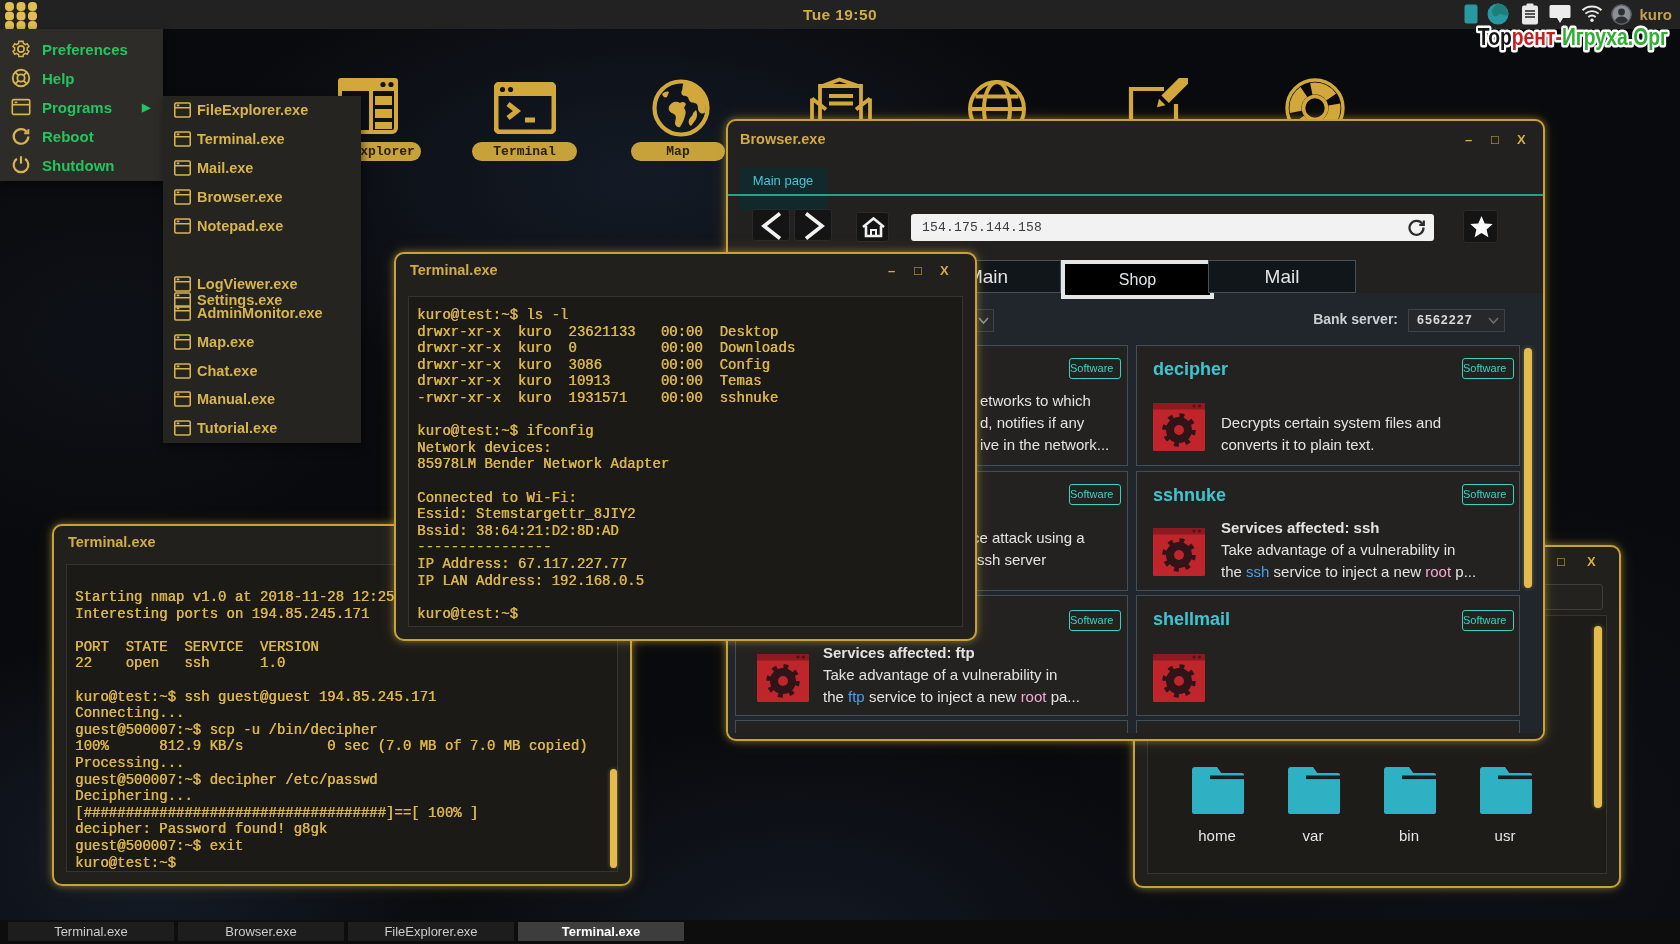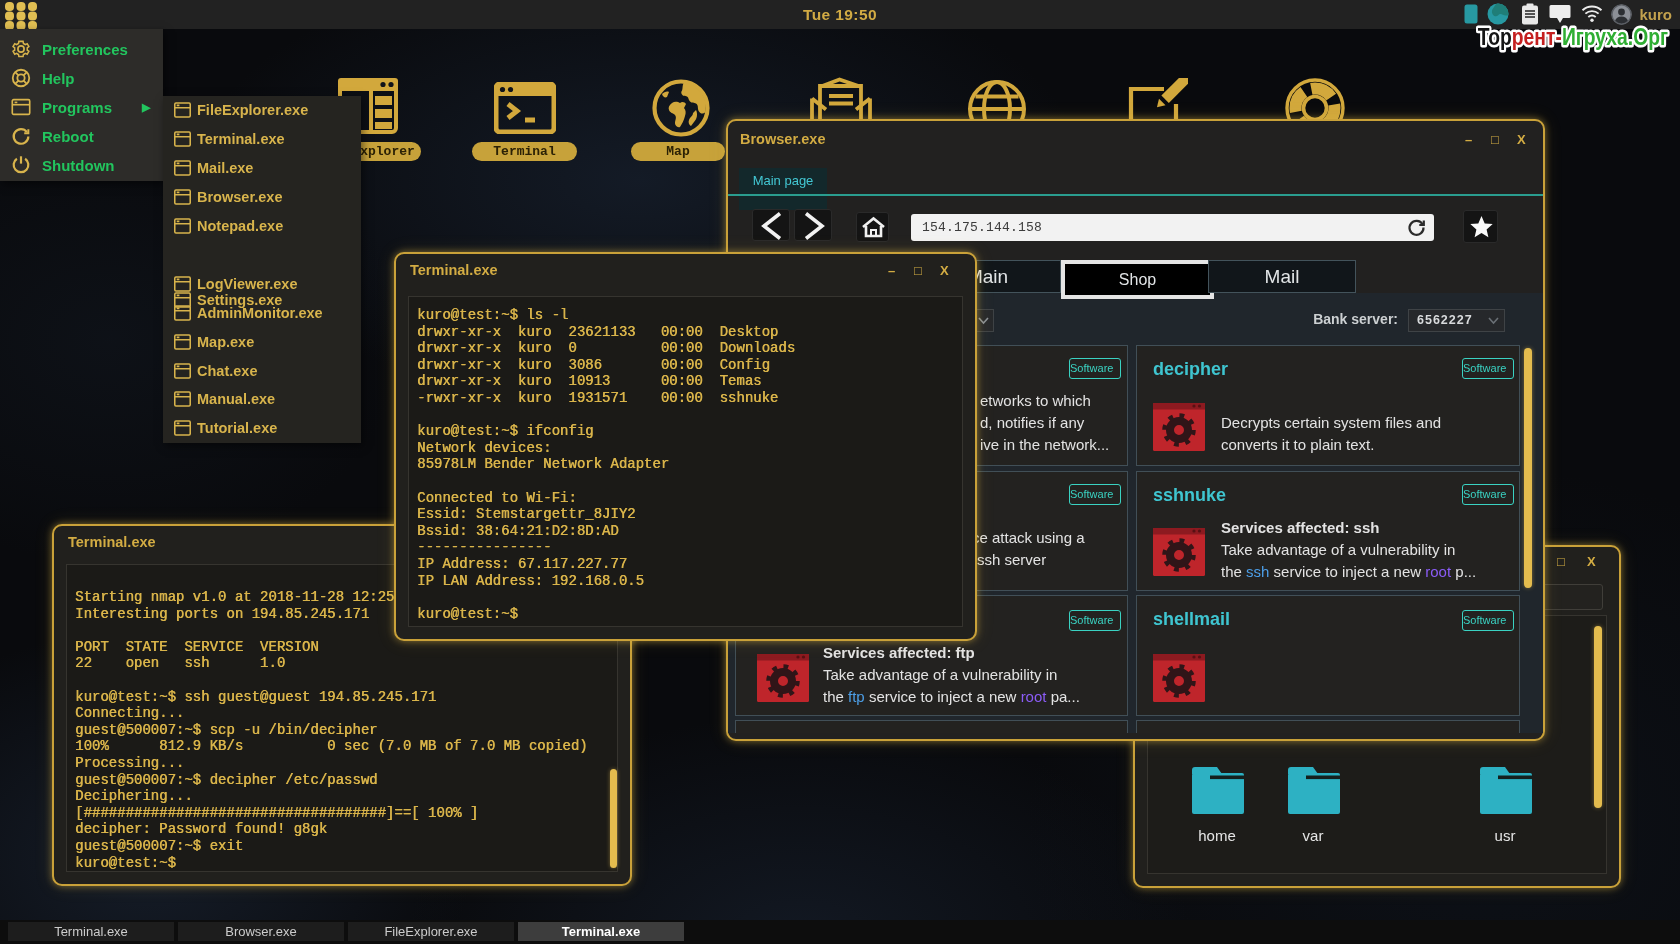--- a/index.html
+++ b/index.html
@@ -42,21 +42,21 @@
 #termc{left:394px;top:252px;width:579px;height:385px;z-index:20;}
 
 #browser{left:726px;top:119px;width:815px;height:618px;z-index:15;background:#222120;}
 .navbtn{position:absolute;background:#141414;border:1px solid #2a2a2a;border-radius:3px;box-sizing:border-box;}
 .card{position:absolute;background:#232220;border:1px solid #414f57;}
 .cardtag{position:absolute;border:1.5px solid #3ad2c2;border-radius:3px;color:#3ad2c2;font-size:11px;}
 .cardtitle{position:absolute;color:#3fc5d0;font-size:18px;font-weight:700;}
 .cardico{position:absolute;width:52px;height:48px;}
 .cardtext{position:absolute;color:#e3e3e3;font-size:15px;line-height:22px;}
 .blue{color:#4d9fe8;}
-.orange{color:#8b5cf6;}
+.orange{color:#f9a8d4;}
 
 #fex{left:1133px;top:545px;width:484px;height:339px;z-index:5;background:#21201d;}
 .folder{position:absolute;width:96px;top:756px;text-align:center;color:#e6e6e6;font-size:15px;z-index:5;}
 
 #taskbar{left:0;top:920px;width:1680px;height:24px;background:#0d0d0d;z-index:70;}
 .titem{position:absolute;top:2px;height:19px;background:#1d1d1d;color:#cccccc;font-size:13px;text-align:center;line-height:19px;width:166px;}
 .titem.active{background:#3d3d3d;color:#fff;font-weight:700;}
 </style>
 </head>
 <body>
@@ -151,20 +151,28 @@
       </svg>
     <div style="margin-top:8px;">home</div>
   </div>
   <div class="folder" style="left:130px;top:217px;">
     <svg width="54" height="52" viewBox="0 0 54 52">
         <path d="M2 6a3 3 0 0 1 3-3h22l5 7H2z" fill="#2db1c3"></path>
         <rect x="2" y="9" width="52" height="41" rx="2" fill="#2db1c3"></rect>
         <rect x="20" y="11.5" width="34" height="3.6" fill="#14201e"></rect>
       </svg>
     <div style="margin-top:8px;">var</div>
+  </div>
+  <div class="folder" style="left:226px;top:217px;">
+    <svg width="54" height="52" viewBox="0 0 54 52">
+        <path d="M2 6a3 3 0 0 1 3-3h22l5 7H2z" fill="#2db1c3"></path>
+        <rect x="2" y="9" width="52" height="41" rx="2" fill="#2db1c3"></rect>
+        <rect x="20" y="11.5" width="34" height="3.6" fill="#14201e"></rect>
+      </svg>
+    <div style="margin-top:8px;">bin</div>
   </div>
   <div class="folder" style="left:322px;top:217px;">
     <svg width="54" height="52" viewBox="0 0 54 52">
         <path d="M2 6a3 3 0 0 1 3-3h22l5 7H2z" fill="#2db1c3"></path>
         <rect x="2" y="9" width="52" height="41" rx="2" fill="#2db1c3"></rect>
         <rect x="20" y="11.5" width="34" height="3.6" fill="#14201e"></rect>
       </svg>
     <div style="margin-top:8px;">usr</div>
   </div>
   <div class="goldbar" style="left:459px;top:79px;width:8px;height:182px;"></div>

